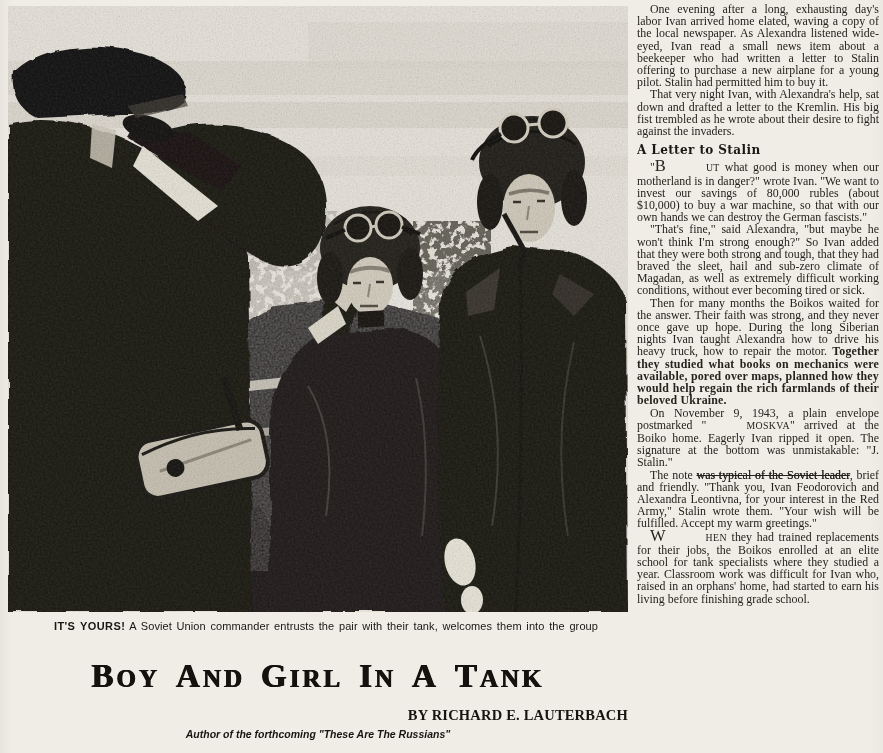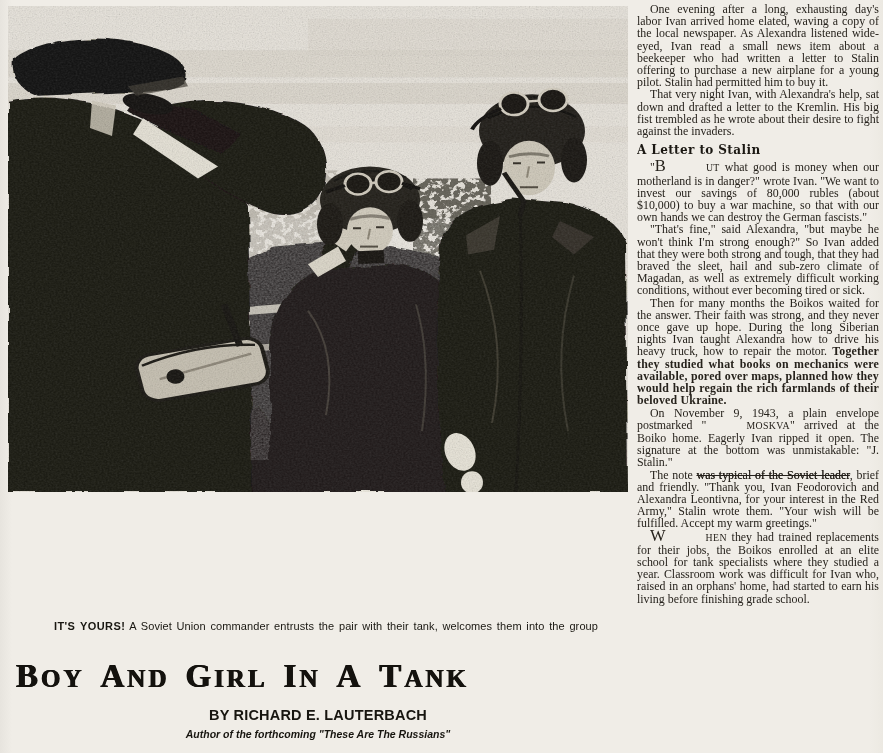--- a/index.html
+++ b/index.html
@@ -5,45 +5,45 @@
   html,body { margin:0; padding:0; }
   .page {
     position:relative;
     width:883px; height:753px;
     background:linear-gradient(90deg, #e7e4de 0px, #f0ede7 12px, #f0ede7 870px, #ece9e2 883px);
     overflow:hidden;
     font-family:"Liberation Serif", serif;
     color:#221f1a;
   }
   
-  .photo-fig { position:absolute; left:8px; top:6px; width:620px; height:486px; margin:0; }
+  .photo-fig { position:absolute; left:8px; top:6px; width:620px; height:606px; margin:0; }
   .photo-fig svg { display:block; width:100%; height:100%; }
   .photo-caption {
     position:absolute; left:8px; top:614px; width:620px;
     text-align:center;
     font-family:"Liberation Sans", sans-serif;
     font-size:11px; line-height:13px; color:#191711;
     word-spacing:1.5px; letter-spacing:0.1px;
   }
   .cap-lead { font-weight:bold; letter-spacing:0.4px; margin-right:4px; }
   
   .headline {
     position:absolute; left:8px; top:658px; width:620px; margin:0;
-    color:#14120e;
+    text-align:center; color:#14120e;
     font-family:"Liberation Serif", serif; font-weight:bold;
     white-space:nowrap;
   }
   .hl-word { display:inline-block; margin:0 8px; letter-spacing:3px;
     text-shadow:0.5px 0 0 currentColor, -0.5px 0 0 currentColor; }
   .hl-big  { font-size:33px; line-height:36px; }
   .hl-rest { font-size:25px; line-height:36px; }
   .byline {
     position:absolute; left:8px; top:707px; width:620px;
-    text-align:center;
-    font-family:Liberation Sans, sans-serif; font-weight:bold;
+    text-align:right;
+    font-family:Liberation Serif, serif; font-weight:bold;
     font-size:14.5px; letter-spacing:0.2px; color:#17150f;
   }
   .author-note {
     position:absolute; left:8px; top:728px; width:620px;
     text-align:center;
     font-family:"Liberation Sans", sans-serif; font-weight:bold; font-style:italic;
     font-size:10.5px; color:#17150f;
   }
   
   .article-col {

